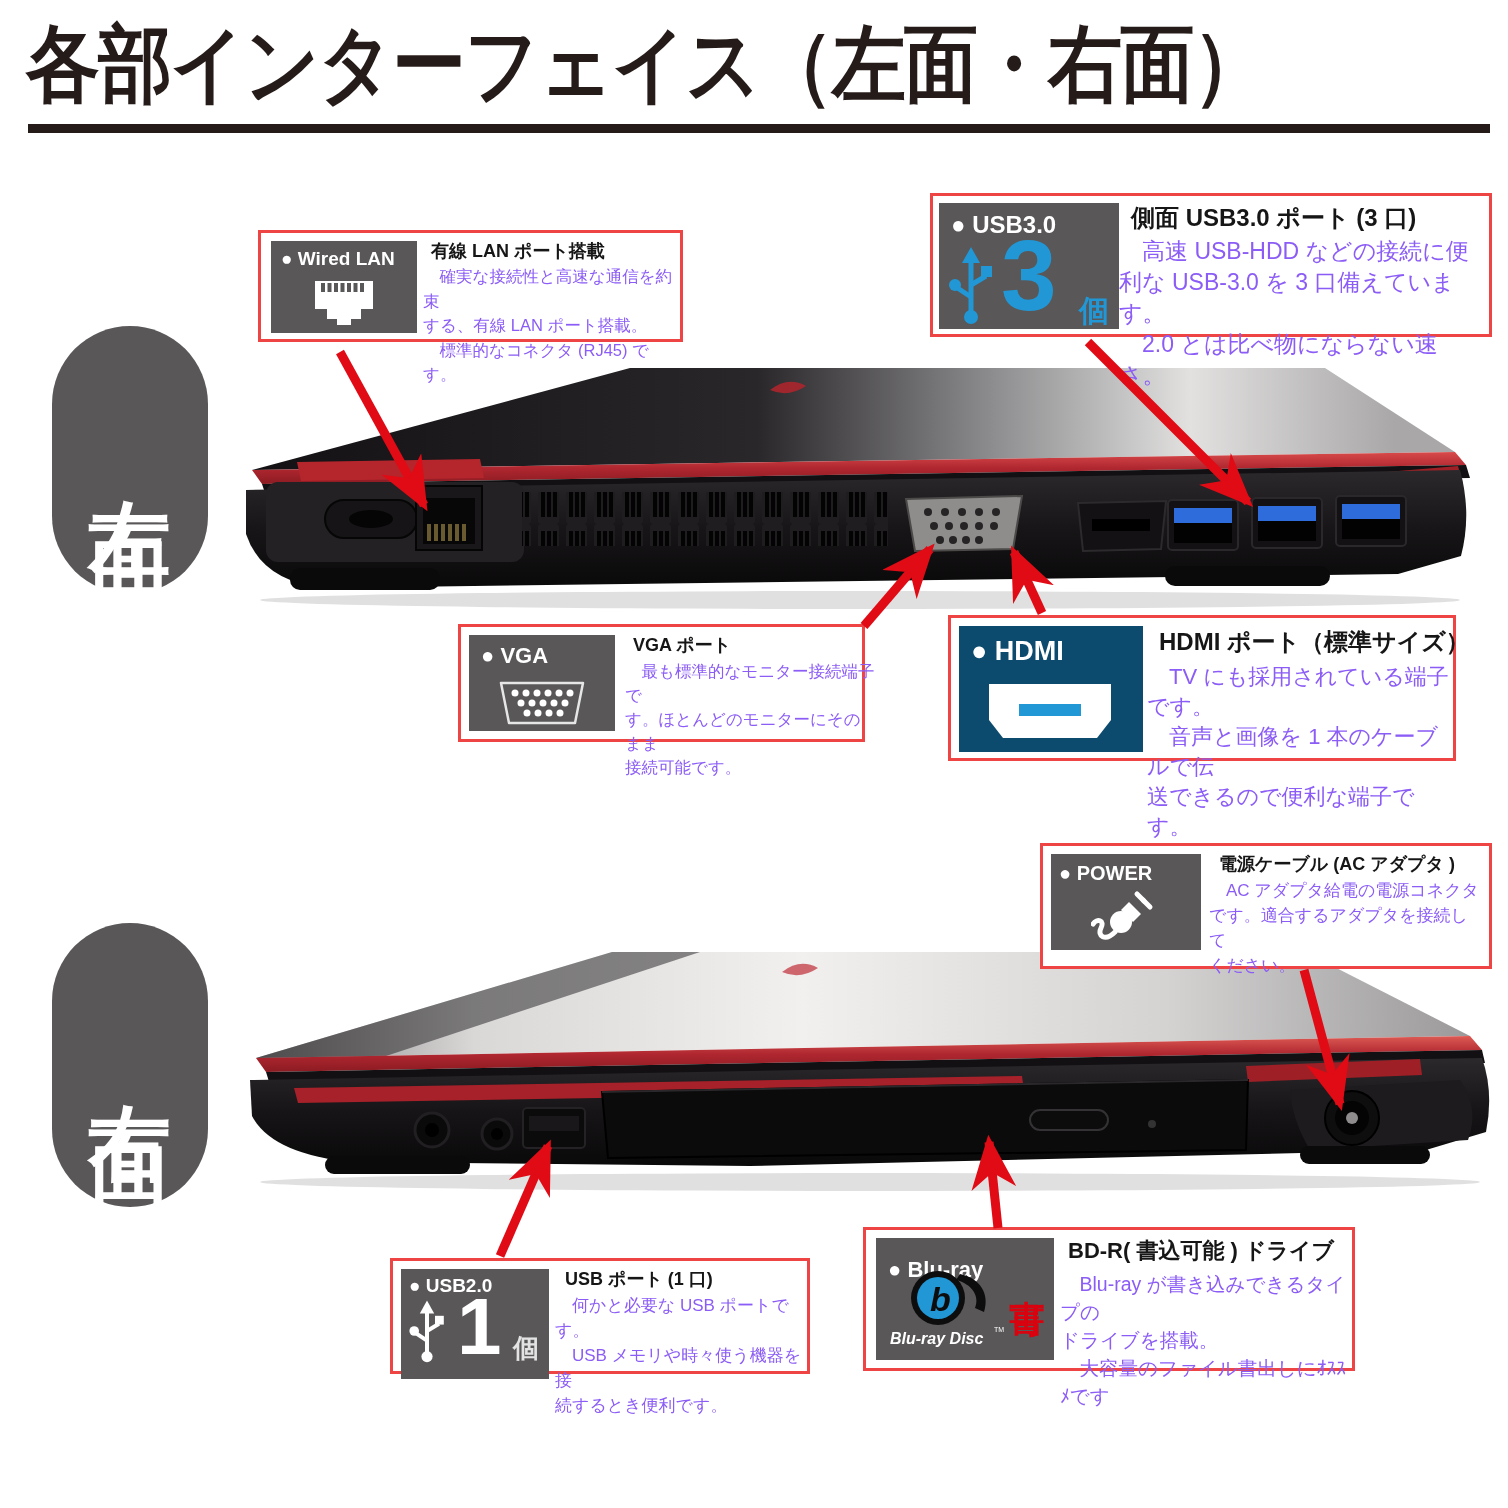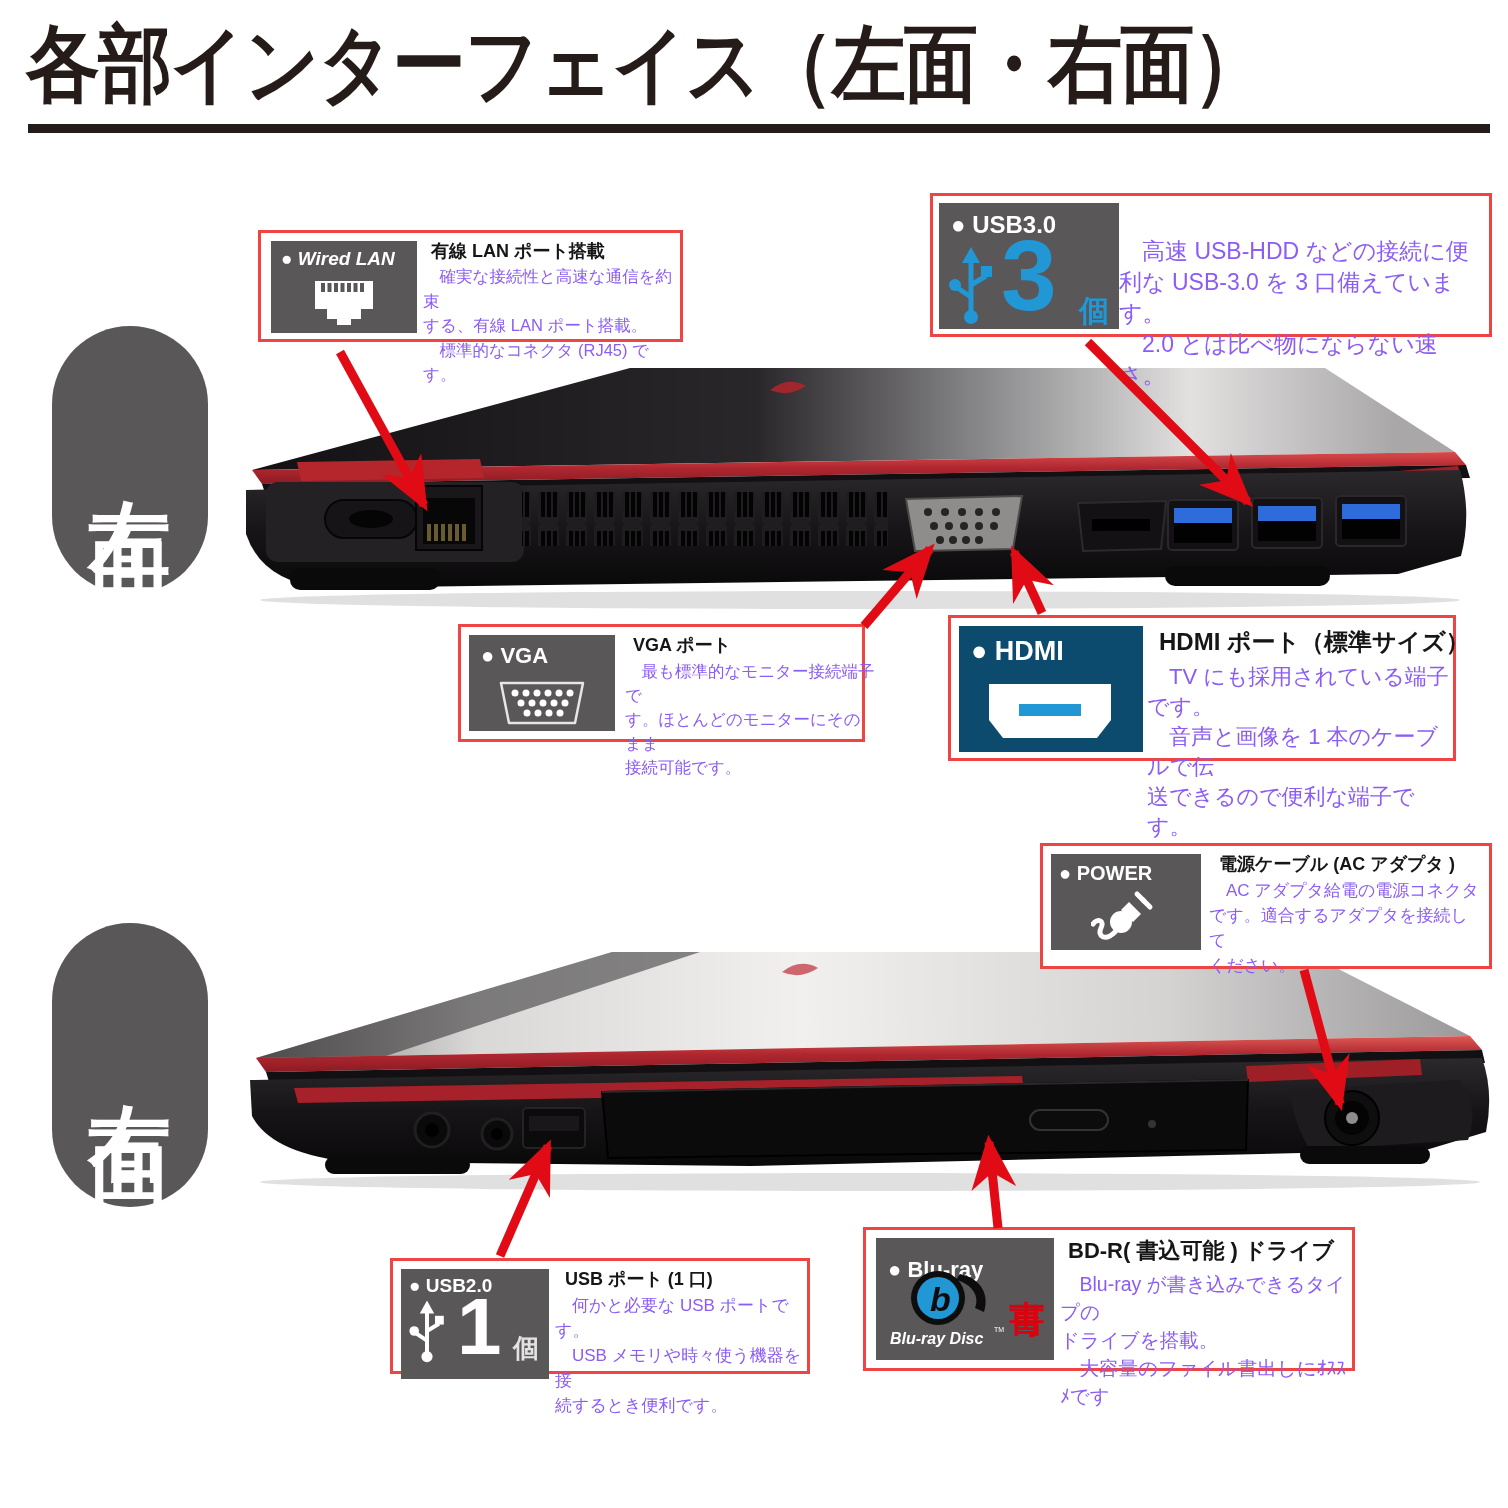--- a/index.html
+++ b/index.html
@@ -175,21 +175,21 @@
     <path d="M1060,150 L1230,140 Q1250,168 1238,200 L1080,210 Q1062,180 1060,150 Z" fill="#1d1b1d"></path>
     <circle cx="1122" cy="178" r="27" fill="#0f0e0f" stroke="#000" stroke-width="2"></circle>
     <circle cx="1122" cy="178" r="17" fill="#040404"></circle>
     <circle cx="1122" cy="178" r="6" fill="#8e8c8d"></circle>
   </g>
   <rect x="95" y="216" width="145" height="18" rx="9" fill="#0a0a0a"></rect>
   <rect x="1070" y="206" width="130" height="18" rx="9" fill="#0a0a0a"></rect>
 </svg>
 
 <div class="callout" style="left:258px;top:230px;width:425px;height:112px;">
-  <div class="chip" style="left:10px;top:8px;width:146px;height:92px;font-style:italic;">
+  <div class="chip" style="left:10px;top:8px;width:146px;height:92px;">
     <div class="chip-label" style="left:10px;top:7px;font-size:19px;">● Wired LAN</div>
     <svg style="position:absolute;left:42px;top:38px;" width="62" height="48" viewBox="0 0 62 48">
       <path d="M2,2 H60 V30 H48 V40 H38 V46 H24 V40 H14 V30 H2 Z" fill="#fff"></path>
       <rect x="8" y="4" width="4" height="9" fill="#595757"></rect>
         <rect x="14.5" y="4" width="4" height="9" fill="#595757"></rect>
       <rect x="21" y="4" width="4" height="9" fill="#595757"></rect>
         <rect x="27.5" y="4" width="4" height="9" fill="#595757"></rect>
       <rect x="34" y="4" width="4" height="9" fill="#595757"></rect>
         <rect x="40.5" y="4" width="4" height="9" fill="#595757"></rect>
       <rect x="47" y="4" width="4" height="9" fill="#595757"></rect>
@@ -211,20 +211,21 @@
         <path d="M24,2 L15,18 L33,18 Z" stroke="none"></path>
         <path d="M24,52 L9,42" stroke-width="5" fill="none"></path>
         <circle cx="8" cy="40" r="6" stroke="none"></circle>
         <path d="M24,40 L39,31" stroke-width="5" fill="none"></path>
         <rect x="34" y="21" width="11" height="11" stroke="none"></rect>
       </g>
     </svg>
     <div class="big-count" style="left:62px;top:22px;font-size:100px;color:#2197d6;">3</div>
     <div class="count-unit" style="left:140px;top:88px;font-size:30px;color:#2197d6;">個</div>
   </div>
+  <div class="co-title" style="left:198px;top:6px;font-size:24px;">側面 USB3.0 ポート (3 口)</div>
   <div class="co-body" style="left:186px;top:40px;width:360px;font-size:23px;line-height:31px;">　高速 USB-HDD などの接続に便
 利な USB-3.0 を 3 口備えています。
 　2.0 とは比べ物にならない速さ。</div>
 </div>
 
 <div class="callout" style="left:458px;top:624px;width:407px;height:118px;">
   <div class="chip" style="left:8px;top:8px;width:146px;height:96px;">
     <div class="chip-label" style="left:12px;top:8px;font-size:22px;">● VGA</div>
     <svg style="position:absolute;left:26px;top:44px;" width="94" height="48" viewBox="0 0 94 48">
       <path d="M6,4 H88 L80,44 H14 Z" fill="none" stroke="#e6e6e6" stroke-width="2.5" stroke-linejoin="round"></path>

